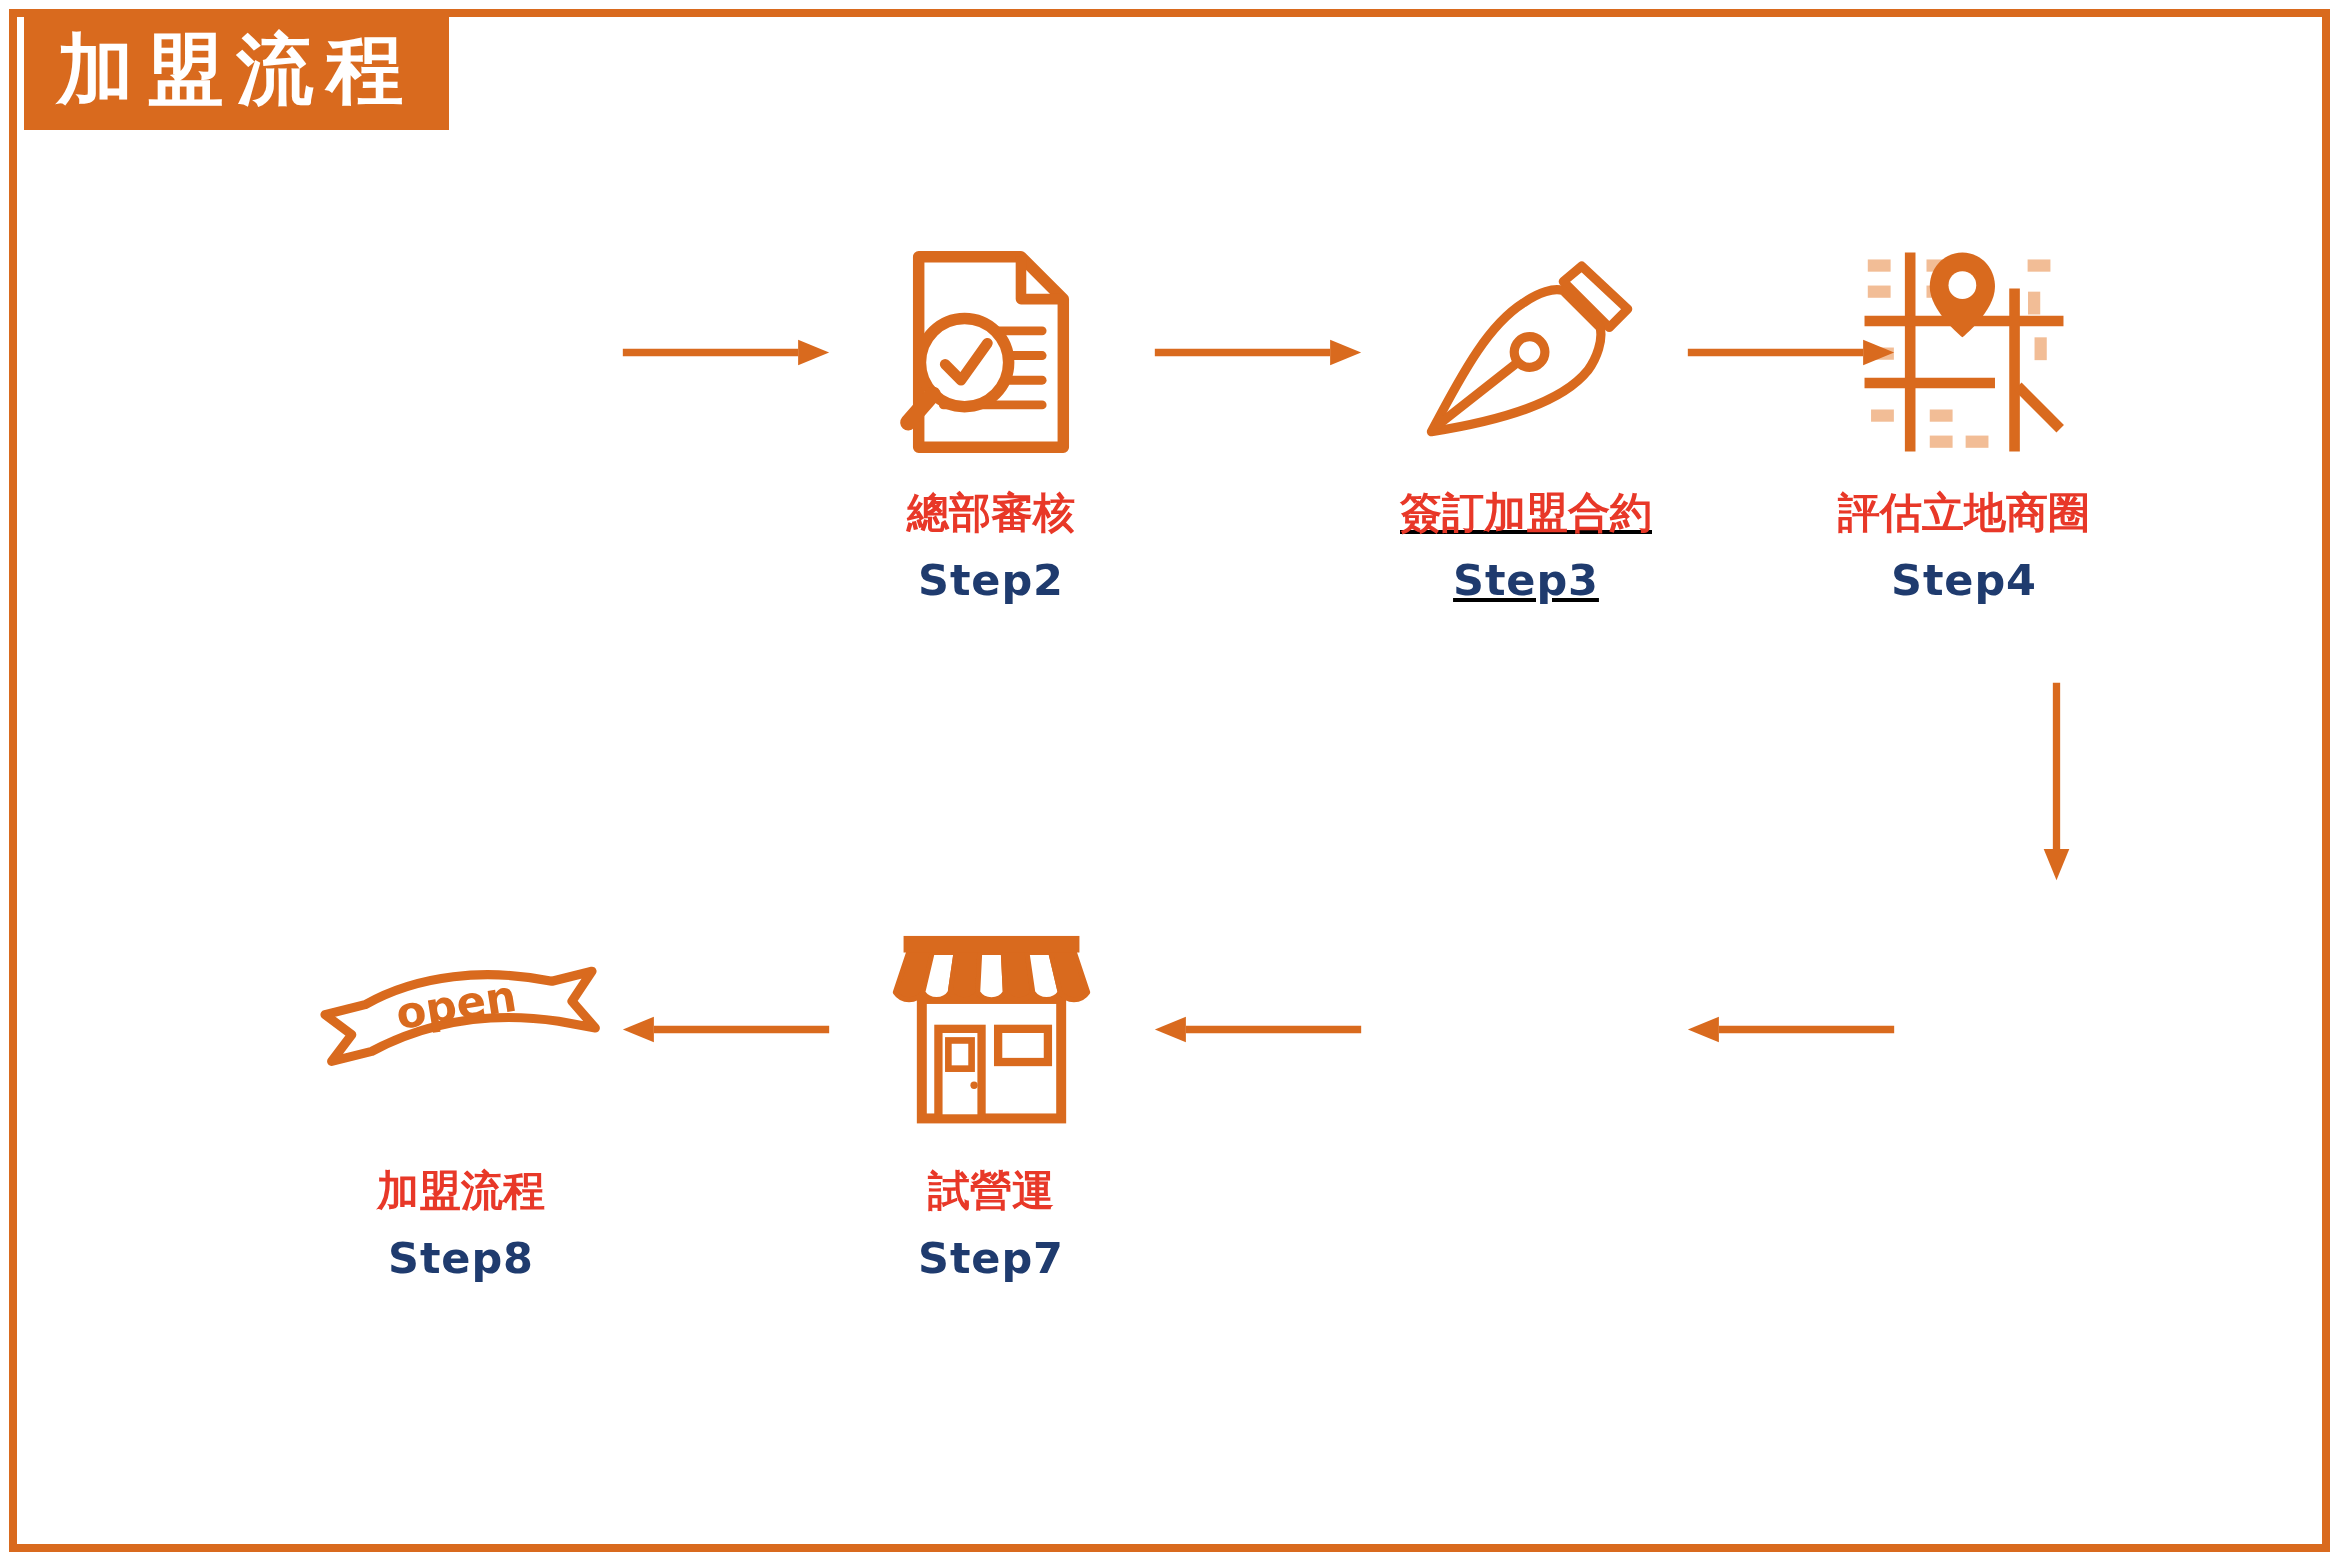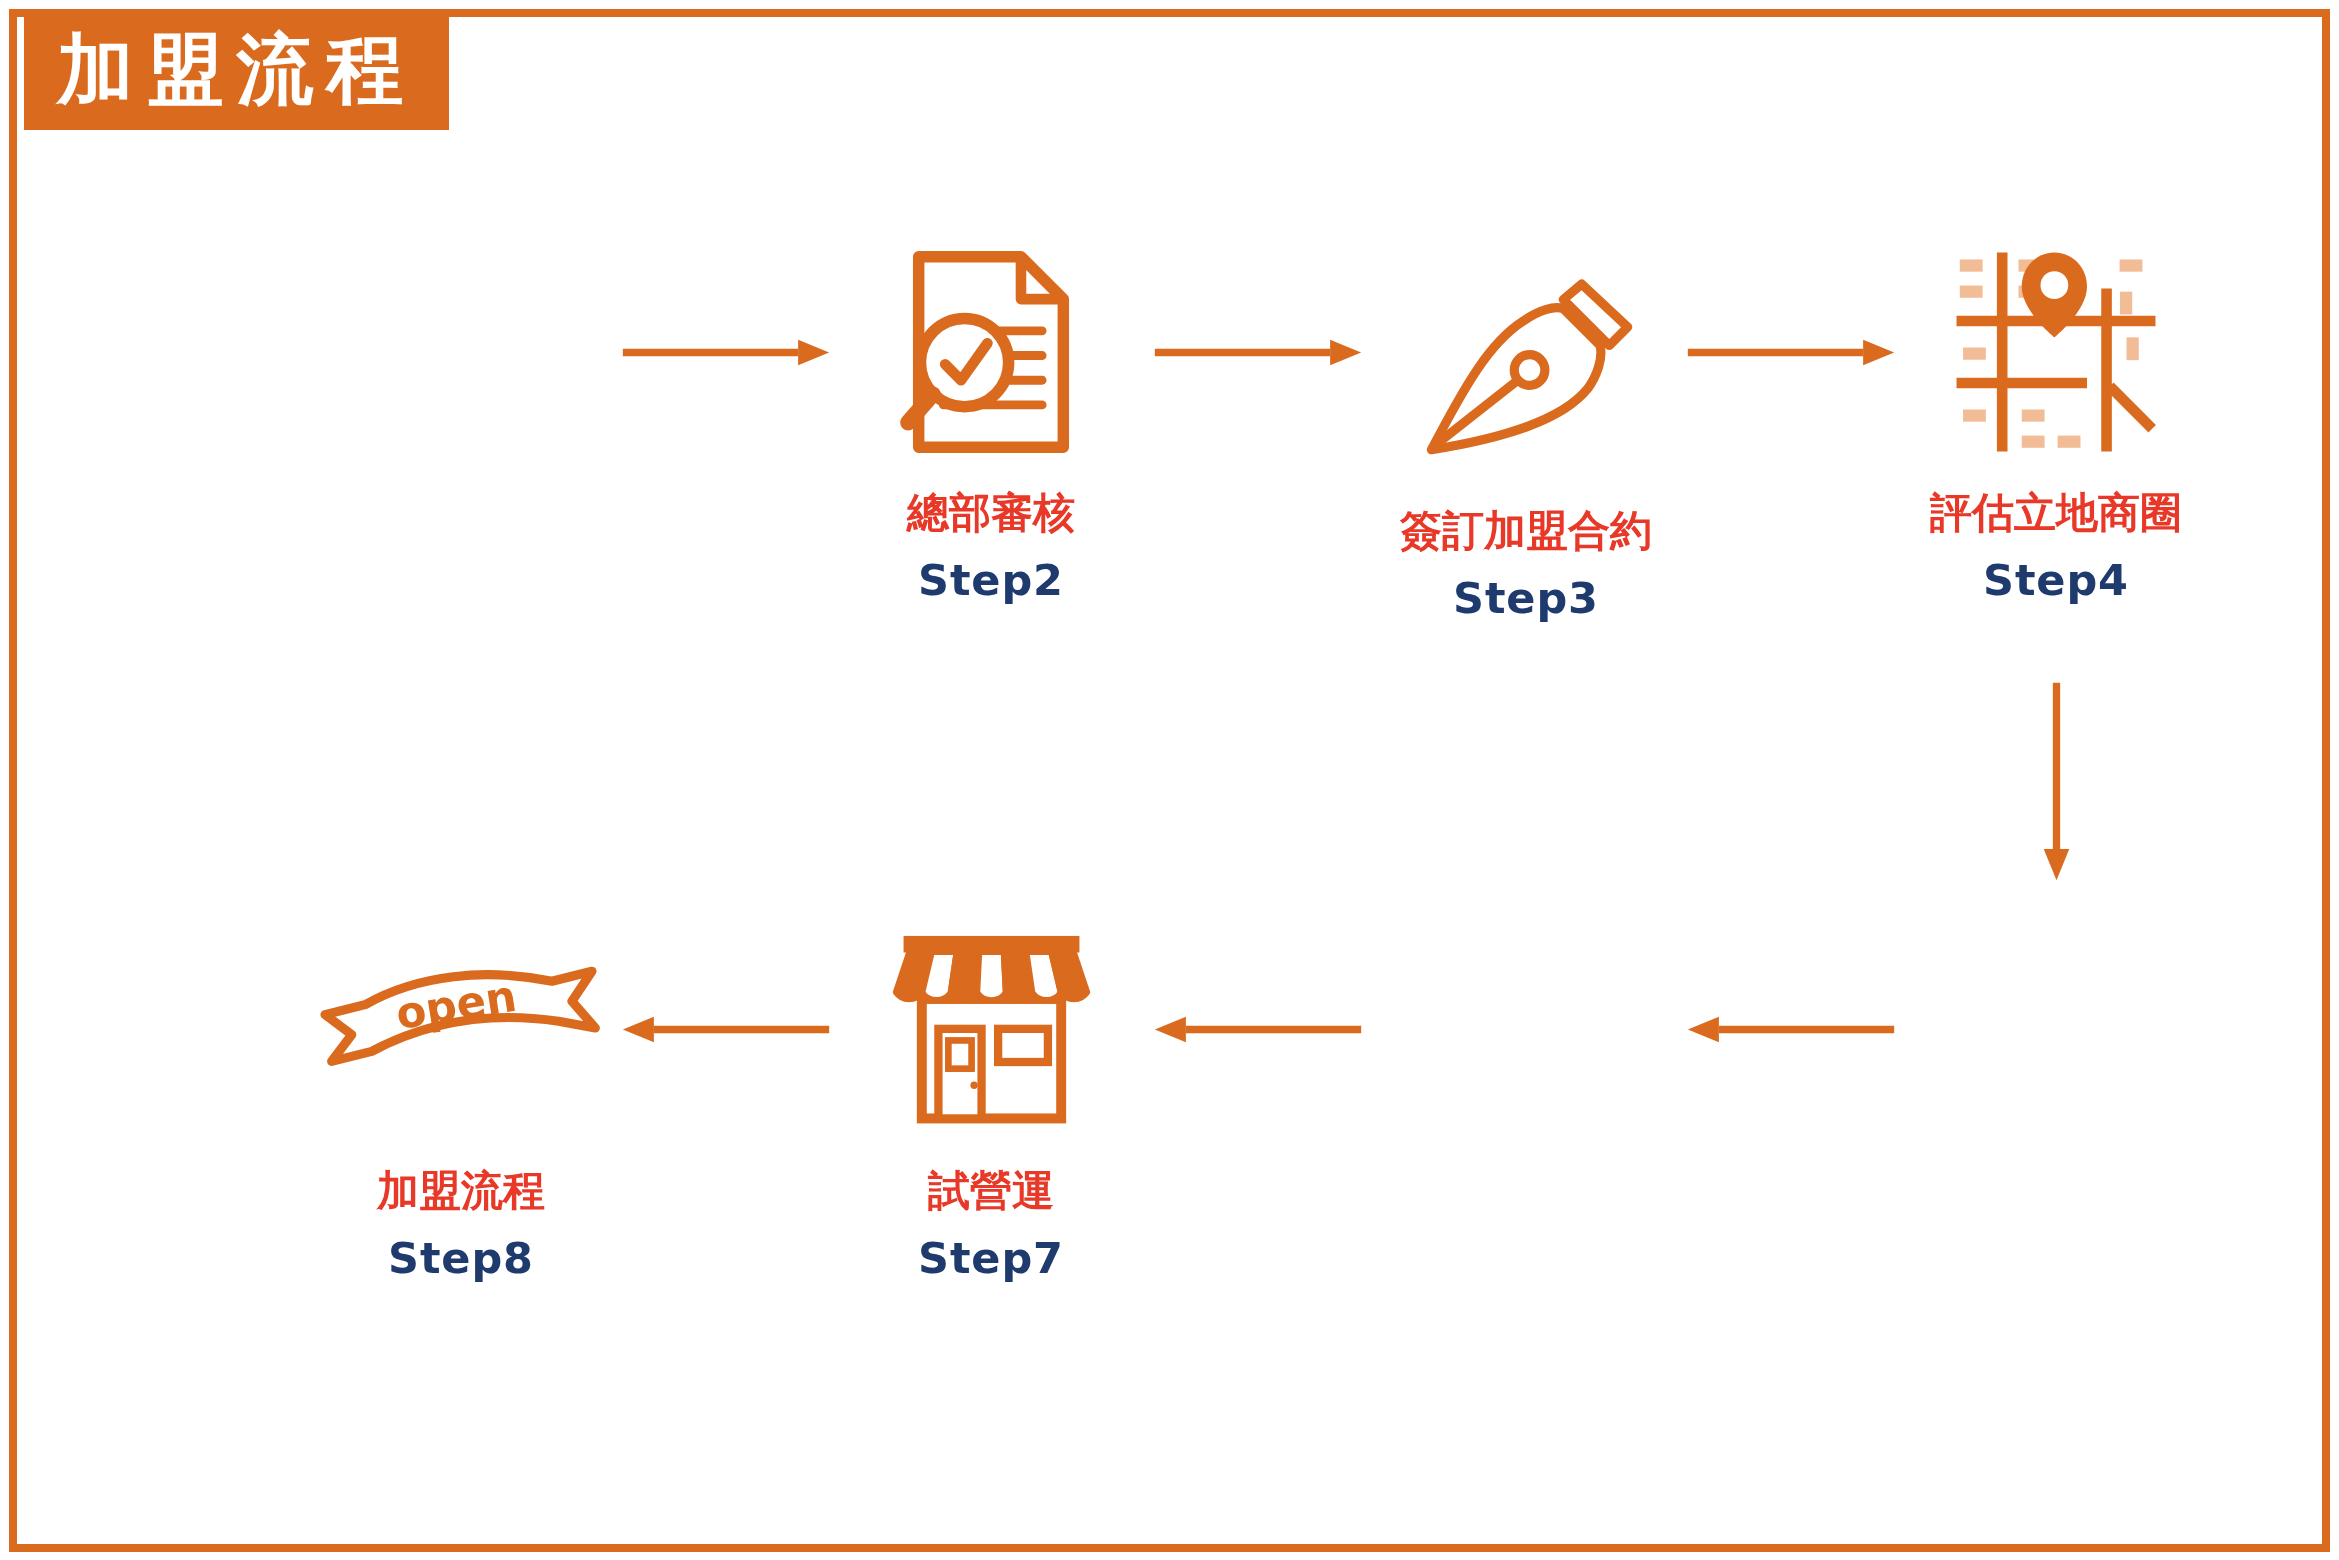--- a/index.html
+++ b/index.html
@@ -38,22 +38,22 @@
     color:var(--red,#E83828); line-height:1.2; white-space:nowrap;
   }
   .step-num {
     margin-top:16.4px; font-size:43px; font-weight:bold;
     color:var(--navy,#1F3B6E); line-height:1.2; letter-spacing:0.9px;
   }
   .arrow { position:absolute; color:var(--orange,#D96A1E); }
   
   .s1 { left:196px;  top:238px; }
   .s2 { left:726px;  top:238px;text-align:center; }
-  .s3 { left:1261px; top:256px; }
-  .s4 { left:1791px; top:238px; }
+  .s3 { left:1261px; top:238px;text-decoration:underline; }
+  .s4 { left:1699px; top:238px; }
   
   .s8 { left:196px;  top:916px; }
   .s7 { left:726px;  top:916px; }
   .s6 { left:1261px; top:916px; }
   .s5 { left:1791px; top:916px; }
   .a12 { left:621px;  top:334px; }
   .a23 { left:1153px; top:334px; }
   .a34 { left:1686px; top:334px; }
   .a45 { left:2038px; top:681px; }
   .a56 { left:1686px; top:1011px; }

